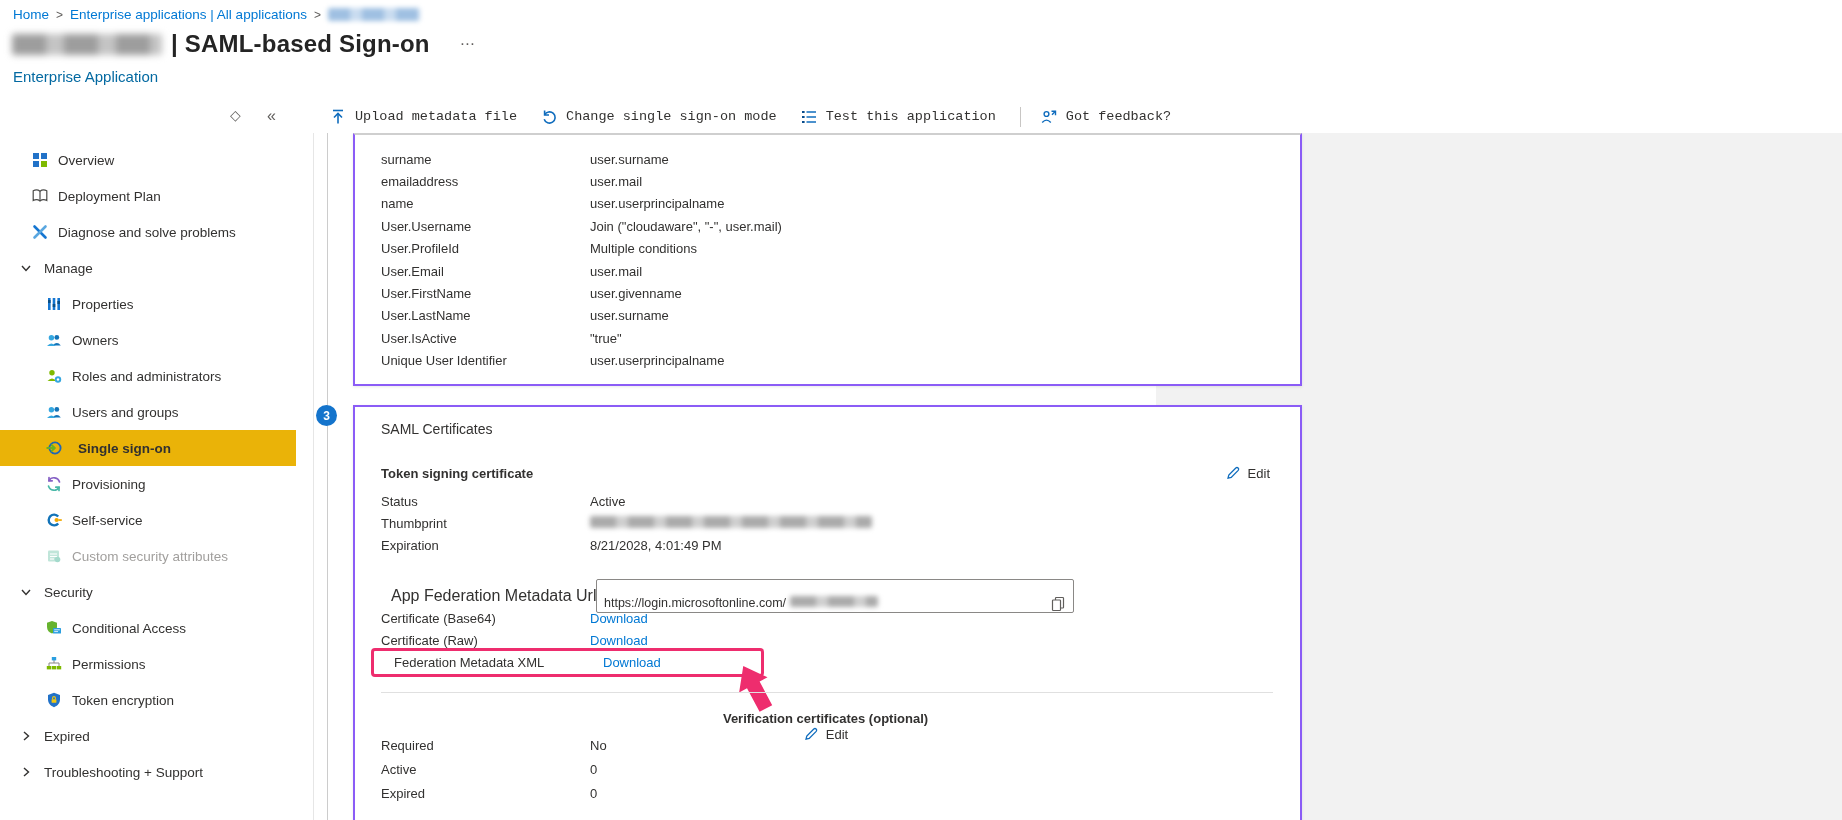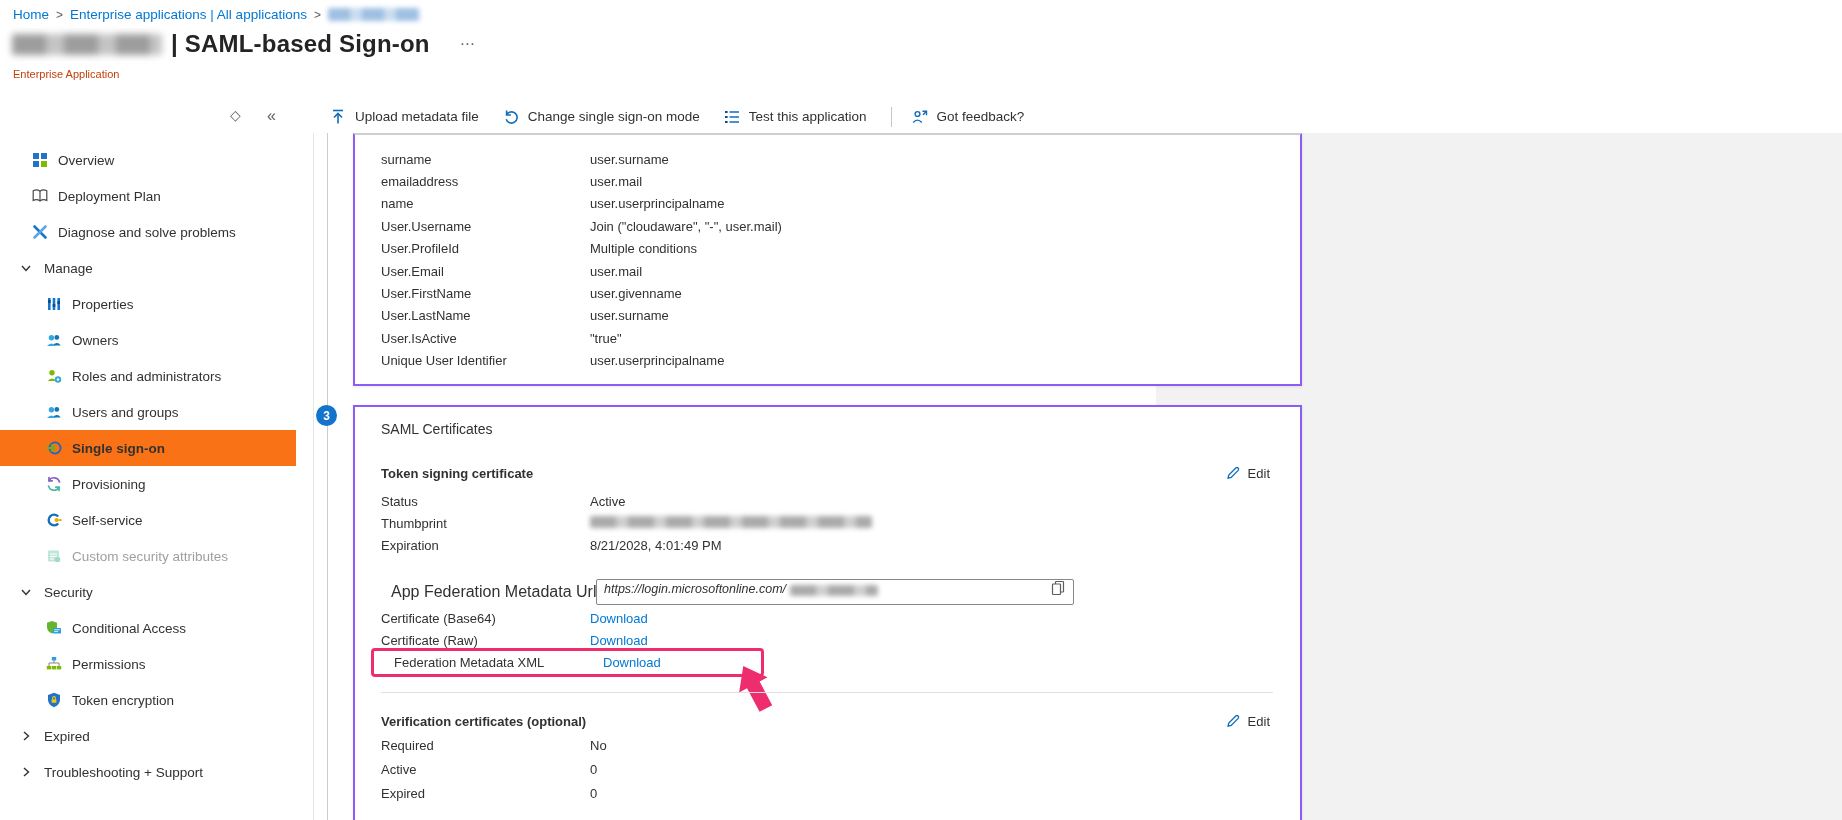--- a/index.html
+++ b/index.html
@@ -7,51 +7,51 @@
     font-family:"Liberation Sans","DejaVu Sans",sans-serif; color:#323130; }
 
   
   .header { position:absolute; left:0; top:0; width:1842px; height:100px; background:#fff; }
   .breadcrumb { position:absolute; left:13px; top:7px; font-size:13.5px; display:flex; align-items:center; gap:7px; }
   .breadcrumb a { color:#0078d4; text-decoration:none; cursor:pointer; }
   .crumb-sep { color:#605e5c; font-size:12px; }
   .title-row { position:absolute; left:12px; top:30px; display:flex; align-items:center; }
   .page-title { font-size:24px; font-weight:700; color:#242424; letter-spacing:.2px; }
   .more-dots { margin-left:30px; color:#605e5c; font-size:15px; letter-spacing:2px; cursor:pointer; }
-  .subtitle { position:absolute; left:13px; top:68px; font-size:11px; color:#c2410c; }
+  .subtitle { position:absolute; left:13px; top:68px; font-size:15px; color:#0369a1; }
 
   
   .redact { display:inline-block; border-radius:2px; filter:blur(2.5px);
     background:repeating-linear-gradient(90deg,#aaa 0 26px,#cfcfcf 26px 38px); }
   .redact-crumb { width:92px; height:13px; background:repeating-linear-gradient(90deg,#9fc0e2 0 22px,#c9dcf0 22px 34px); }
   .redact-title { width:150px; height:21px; margin-right:9px; filter:blur(3.5px);
     background:repeating-linear-gradient(90deg,#9d9d9d 0 34px,#c4c4c4 34px 52px); }
   .redact-val { width:282px; height:12px; }
   .redact-mail { width:252px; height:12px; }
   .redact-url { width:88px; height:11px; margin-left:4px; }
 
   
   .toolbar { position:absolute; left:0; top:100px; width:1842px; height:33px; background:#fff; }
   .pane-ctl { position:absolute; top:7px; color:#605e5c; font-size:14px; cursor:pointer; }
   .commandbar { position:absolute; left:330px; top:0; height:33px; display:flex; align-items:center; }
   .cmd-btn { display:flex; align-items:center; gap:9px; font-size:13.5px; color:#323130;
-    background:none; border:none; font-family:Liberation Sans, sans-serif; margin-right:24px; cursor:pointer; white-space:nowrap; }
+    background:none; border:none; font-family:Liberation Mono, monospace; margin-right:24px; cursor:pointer; white-space:nowrap; }
   .cmd-divider { width:1px; height:20px; background:#c8c6c4; margin:0 20px 0 0; }
   .icon16 { width:16px; height:16px; flex:none; display:block; }
 
   
   .sidebar { position:absolute; left:0; top:133px; width:296px; height:687px; background:#fff; overflow:hidden; }
   .side-list { padding-top:9px; }
   .side-item { height:36px; display:flex; align-items:center; font-size:13.5px; cursor:pointer; color:#323130; }
   .side-item .icon { width:16px; height:16px; margin-right:10px; flex:none; }
   .side-item.top { padding-left:32px; }
   .side-item.group { padding-left:20px; }
   .side-item.group .chev { width:12px; height:12px; margin-right:12px; flex:none; }
   .side-item.sub { padding-left:46px; }
-  .side-item.selected { background:#f97316; font-weight:700; }
+  .side-item.selected { background:#eab308; font-weight:700;gap:6px; }
   .side-item.disabled { color:#a19f9d; cursor:default; }
   .side-item.disabled .icon { opacity:.65; }
 
   .v-divider { position:absolute; left:313px; top:133px; width:1px; height:687px; background:#e6e6e6; }
 
   
   .main { position:absolute; left:314px; top:133px; width:1528px; height:687px; background:#fff; overflow:hidden; }
   .gray-filler { position:absolute; left:842px; top:0; width:686px; height:687px; background:#f2f2f2; }
   .step-line { position:absolute; left:13px; top:0; width:1px; height:687px; background:#ccc; }
   .step-badge { position:absolute; left:2px; top:272px; width:21px; height:21px; border-radius:50%;
@@ -70,21 +70,21 @@
   .sec-head { position:absolute; left:26px; right:30px; display:flex; justify-content:space-between; align-items:center; height:20px; }
   .sec-title { font-size:13px; font-weight:700; }
   .edit-btn { display:flex; align-items:center; gap:7px; background:none; border:none; font-family:inherit;
     font-size:13px; color:#323130; cursor:pointer; }
 
   .rows-block { position:absolute; left:26px; right:30px; }
   .link { color:#0078d4; text-decoration:none; cursor:pointer; }
 
   .url-row { position:absolute; left:36px; right:30px; top:172px; display:grid; grid-template-columns:209px 1fr; align-items:center; }
   .url-box { margin-left:-4px; width:478px; height:26px; border:1px solid #8a8886; border-radius:2px; background:#fff;
-    display:flex; align-items:flex-end; padding:8px 7px; font-size:12.5px; cursor:text;font-style:italic; }
+    display:flex; align-items:flex-start; padding:16px 7px; font-size:12.5px; cursor:text; }
   .url-text { white-space:nowrap; }
   .copy-btn { margin-left:auto; width:16px; height:16px; cursor:pointer; flex:none; }
 
   .hl-wrap { position:absolute; left:16px; top:241px; width:393px; height:29px;
     border:3px solid #ee2d6e; border-radius:4px; padding-left:20px; display:flex; align-items:center; }
   .hl-wrap .kv-row { width:383px; height:auto; }
 
   .pink-arrow { position:absolute; left:382px; top:256px; width:36px; height:50px; transform:rotate(-28deg); }
 
   .divider { position:absolute; left:26px; right:27px; top:285px; border-top:1px solid #e0e0e0; }
@@ -468,21 +468,21 @@
       </div>
     </div>
     <div class="pink-arrow">
       <svg width="36" height="50" viewBox="0 0 40 56">
           <polygon points="20,0 38,24 28,24 28,54 12,54 12,24 2,24" fill="#ee2d6e"></polygon>
         </svg>
     </div>
 
     <div class="divider"></div>
 
-    <div class="sec-head" style="top:304px;">
+    <div class="sec-head" style="top:304px;flex-direction:column;">
       <span class="sec-title">Verification certificates (optional)</span>
       <button class="edit-btn">
         <span class="icon16">
             <svg class="icon16" viewBox="0 0 16 16" fill="none" stroke="#0f6cbd" stroke-width="1.3">
               <path d="M3 13.2 L3.8 10 L10.8 3 A1.7 1.7 0 0 1 13.2 5.4 L6.2 12.4 L3 13.2 Z"></path>
             </svg>
           </span>
         <span>Edit</span>
       </button>
     </div>

